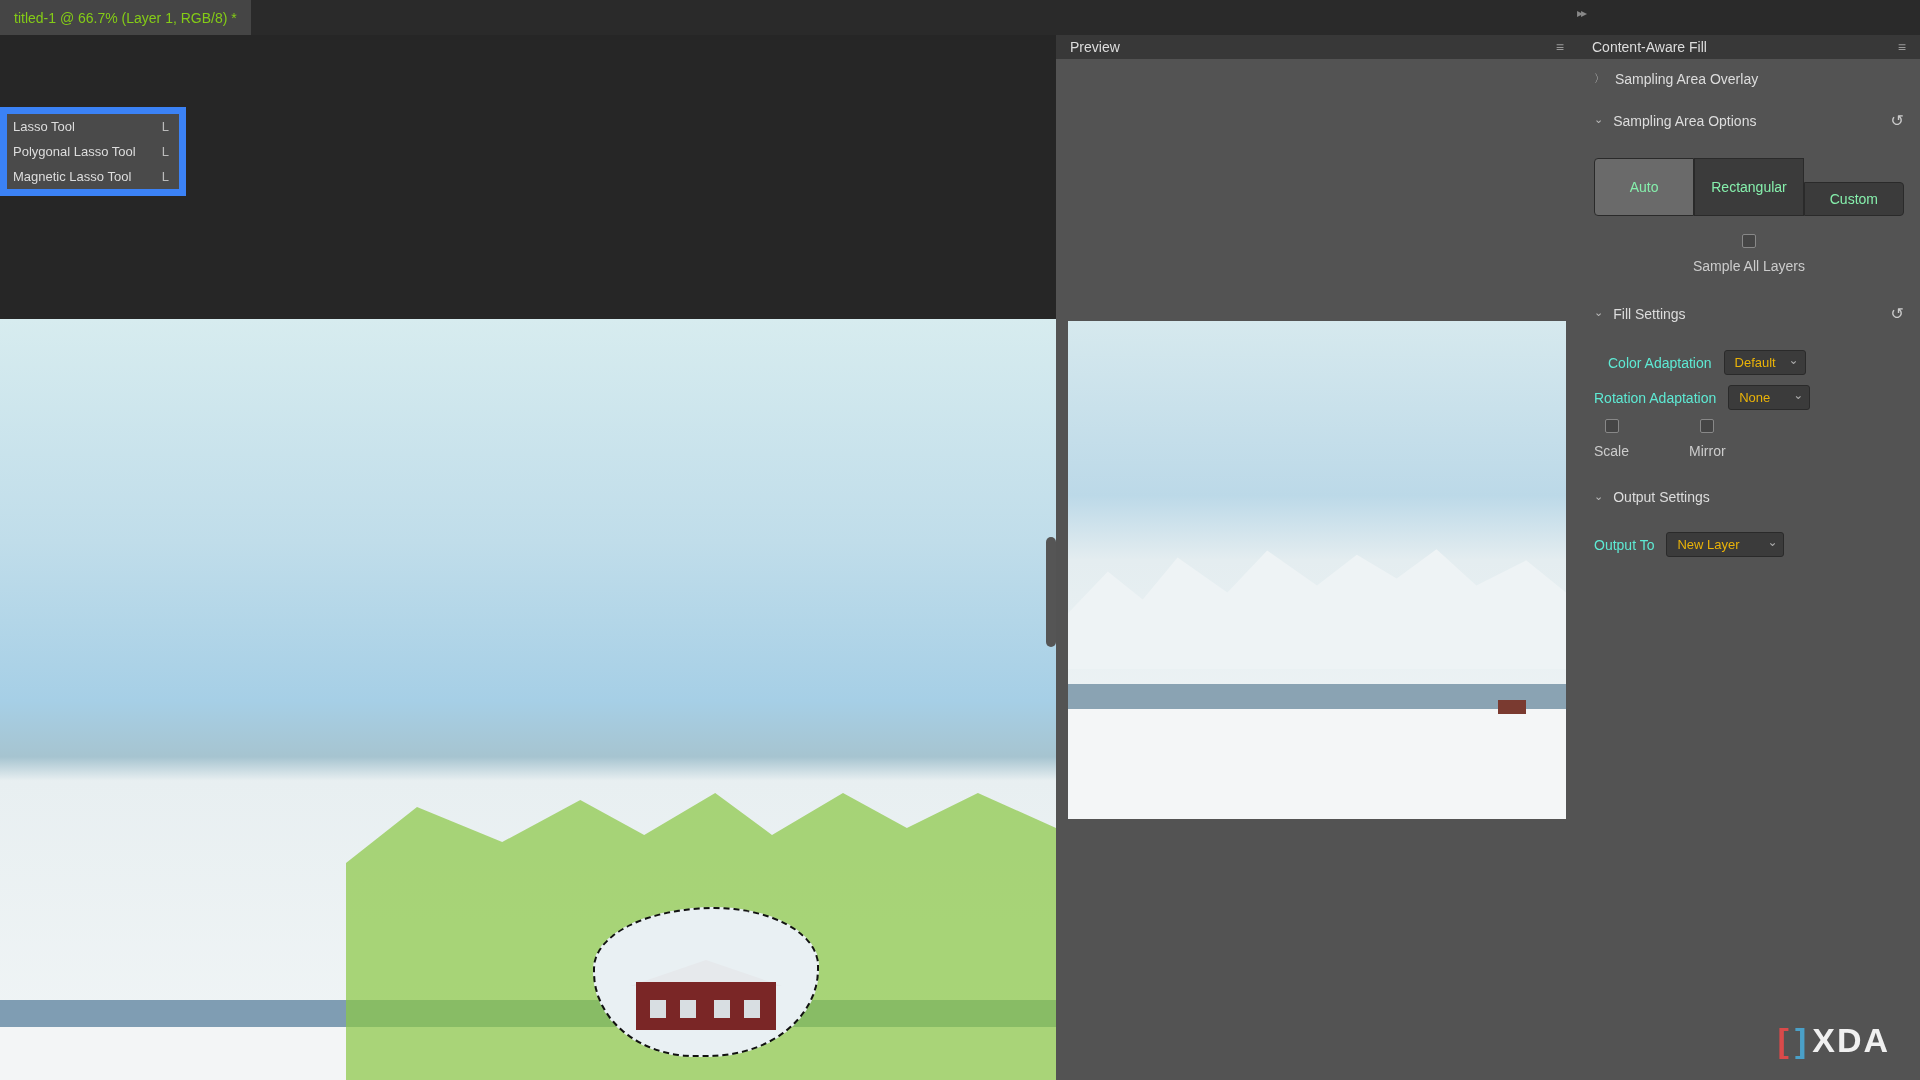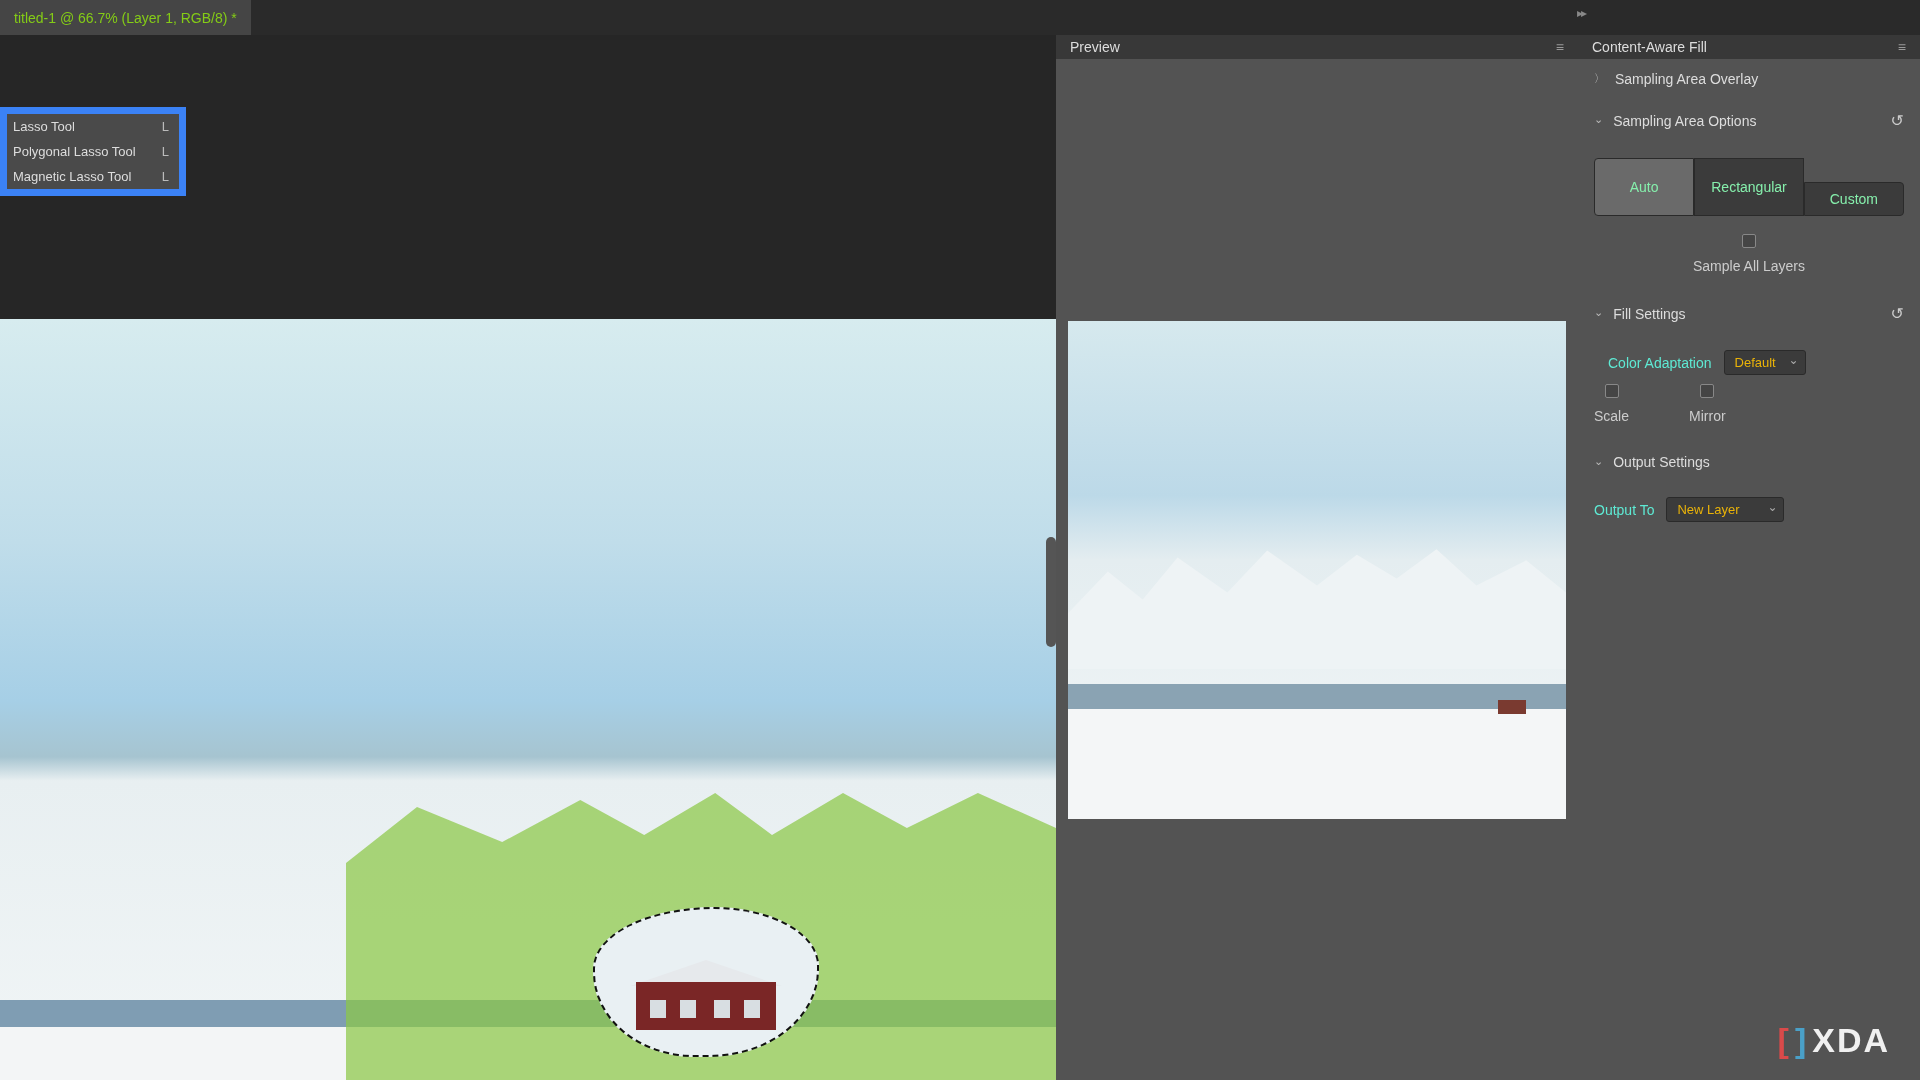--- a/index.html
+++ b/index.html
@@ -170,20 +170,24 @@
       <span class="chev">⌄</span>
       <span>Fill Settings</span>
       <span class="spacer"></span>
       <span class="reset-icn">↺</span>
     </div>
     <div class="sec">
       <div class="field-row" style="justify-content:flex-start; padding-left:14px;">
         <span class="field-label">Color Adaptation</span>
         <span class="sel">Default</span>
       </div>
+      <div class="field-row">
+        <span class="field-label">Rotation Adaptation</span>
+        <span class="sel">None</span>
+      </div>
       <div class="two-col" style="margin-top:0;">
         <div class="chk-row">
           <span class="chk"></span>
           <span>Scale</span>
         </div>
         <div class="chk-row">
           <span class="chk"></span>
           <span>Mirror</span>
         </div>
       </div>

